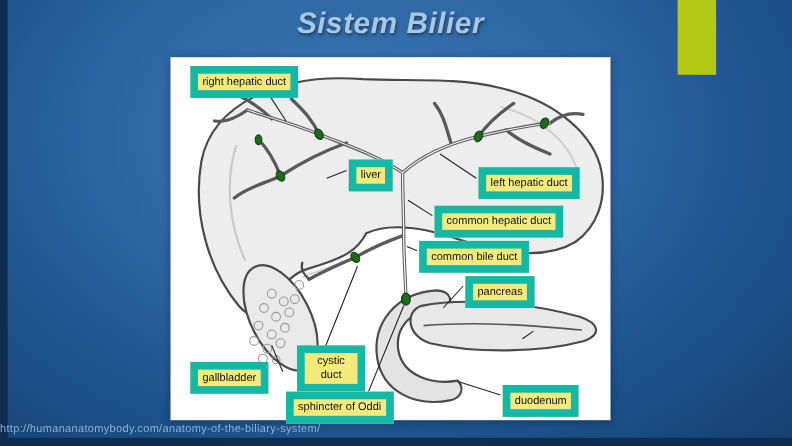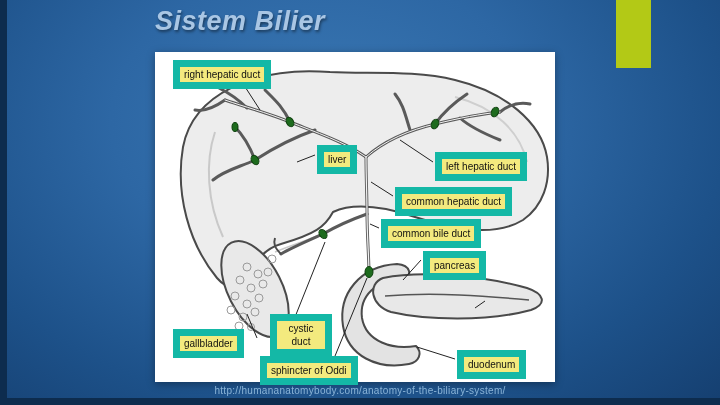--- a/index.html
+++ b/index.html
@@ -5,36 +5,36 @@
   html,body{margin:0;padding:0;background:#0a2240;}
   #slide{
     position:relative;width:720px;height:405px;overflow:hidden;
     font-family:"Liberation Sans",sans-serif;
     background:radial-gradient(ellipse at 45% 30%, #3a78b4 0%, #2d67a4 38%, #1d5189 72%, #153f70 100%);
   }
   .edge-left{position:absolute;left:0;top:0;width:7px;height:405px;background:#0d2c4e;}
   .edge-bottom{position:absolute;left:0;bottom:0;width:720px;height:7px;background:#0d2c4e;}
   .accent{position:absolute;left:616px;top:0;width:35px;height:68px;background:#b3c916;}
   .title{
-    position:absolute;left:155px;top:6px;width:400px;
+    position:absolute;left:155px;top:6px;width:400px;text-align:center;
     font-size:27px;font-weight:bold;font-style:italic;color:#a9c6e4;
     text-shadow:1px 2px 3px rgba(0,0,0,0.45);letter-spacing:0.5px;
   }
   .canvas{
     position:absolute;left:155px;top:52px;width:400px;height:330px;background:#ffffff;
     box-shadow:0 2px 8px rgba(0,0,0,0.35);
   }
   .canvas svg{position:absolute;left:0;top:0;}
   .lbl{
     position:absolute;background:#f3ea7e;border:7px solid #14b8a6;color:#111;
     font-size:10px;line-height:13px;padding:1px 4px;white-space:nowrap;z-index:5;
   }
   .lbl.multiline{white-space:normal;text-align:center;width:40px;}
   .footer{
-    position:absolute;left:0;top:385px;width:720px;text-align:center;
+    position:absolute;left:0;top:385px;width:720px;
     font-size:10px;color:#8ab4d8;letter-spacing:0.3px;
   }
 </style>
 </head>
 <body>
 
 <div id="slide">
 
   <div class="edge-left"></div>
   <div class="edge-bottom"></div>

